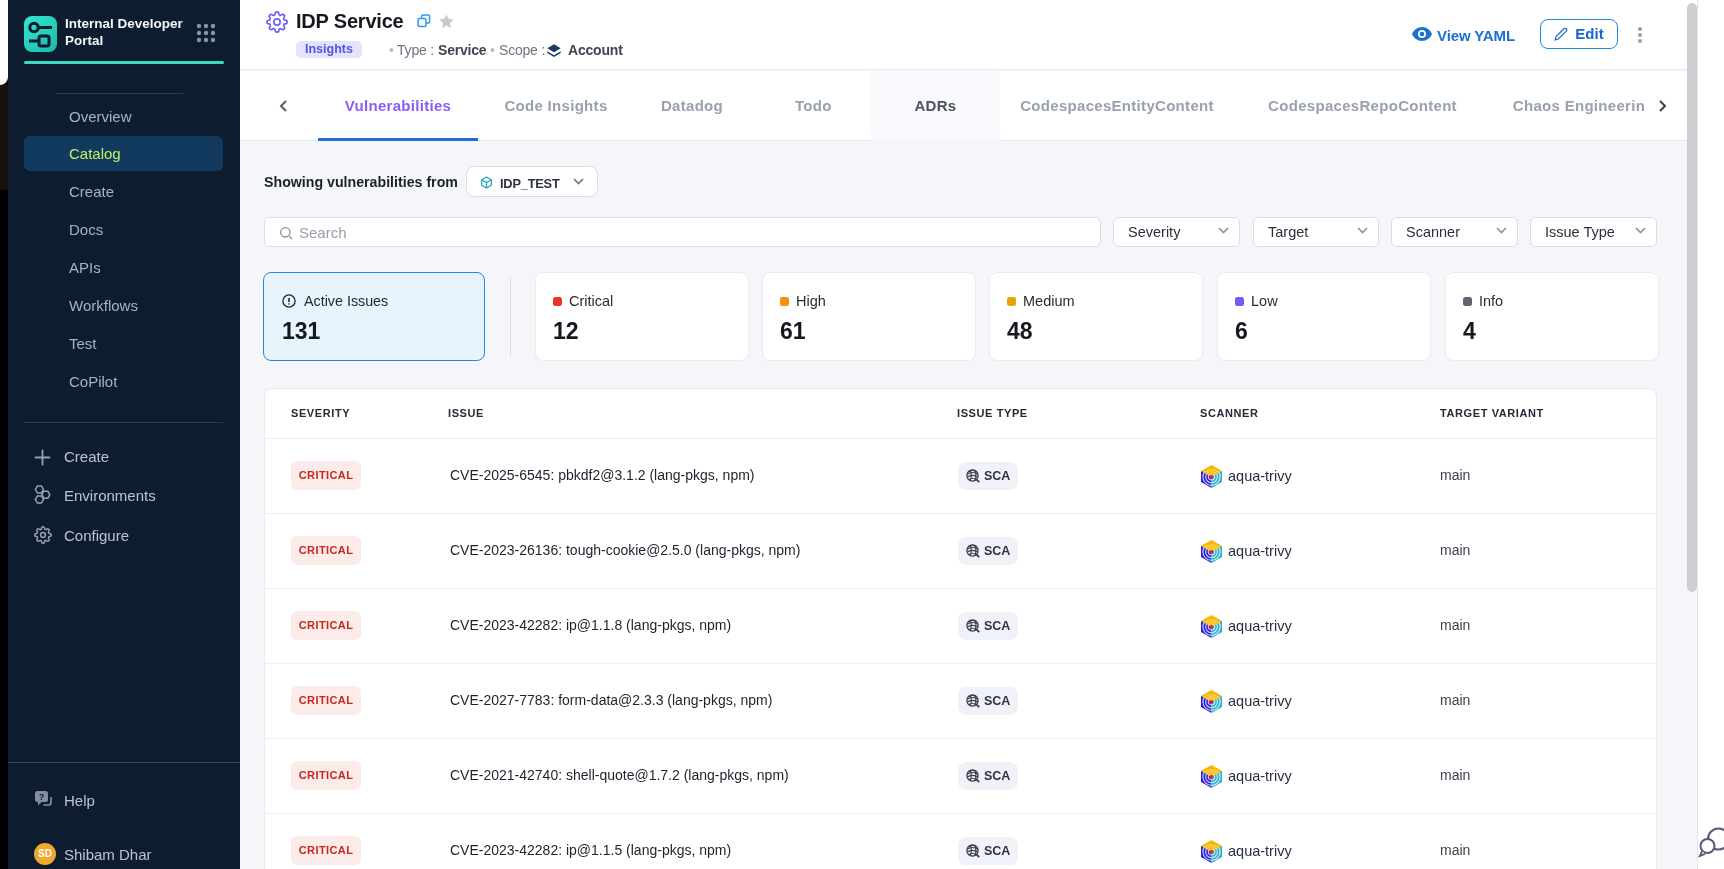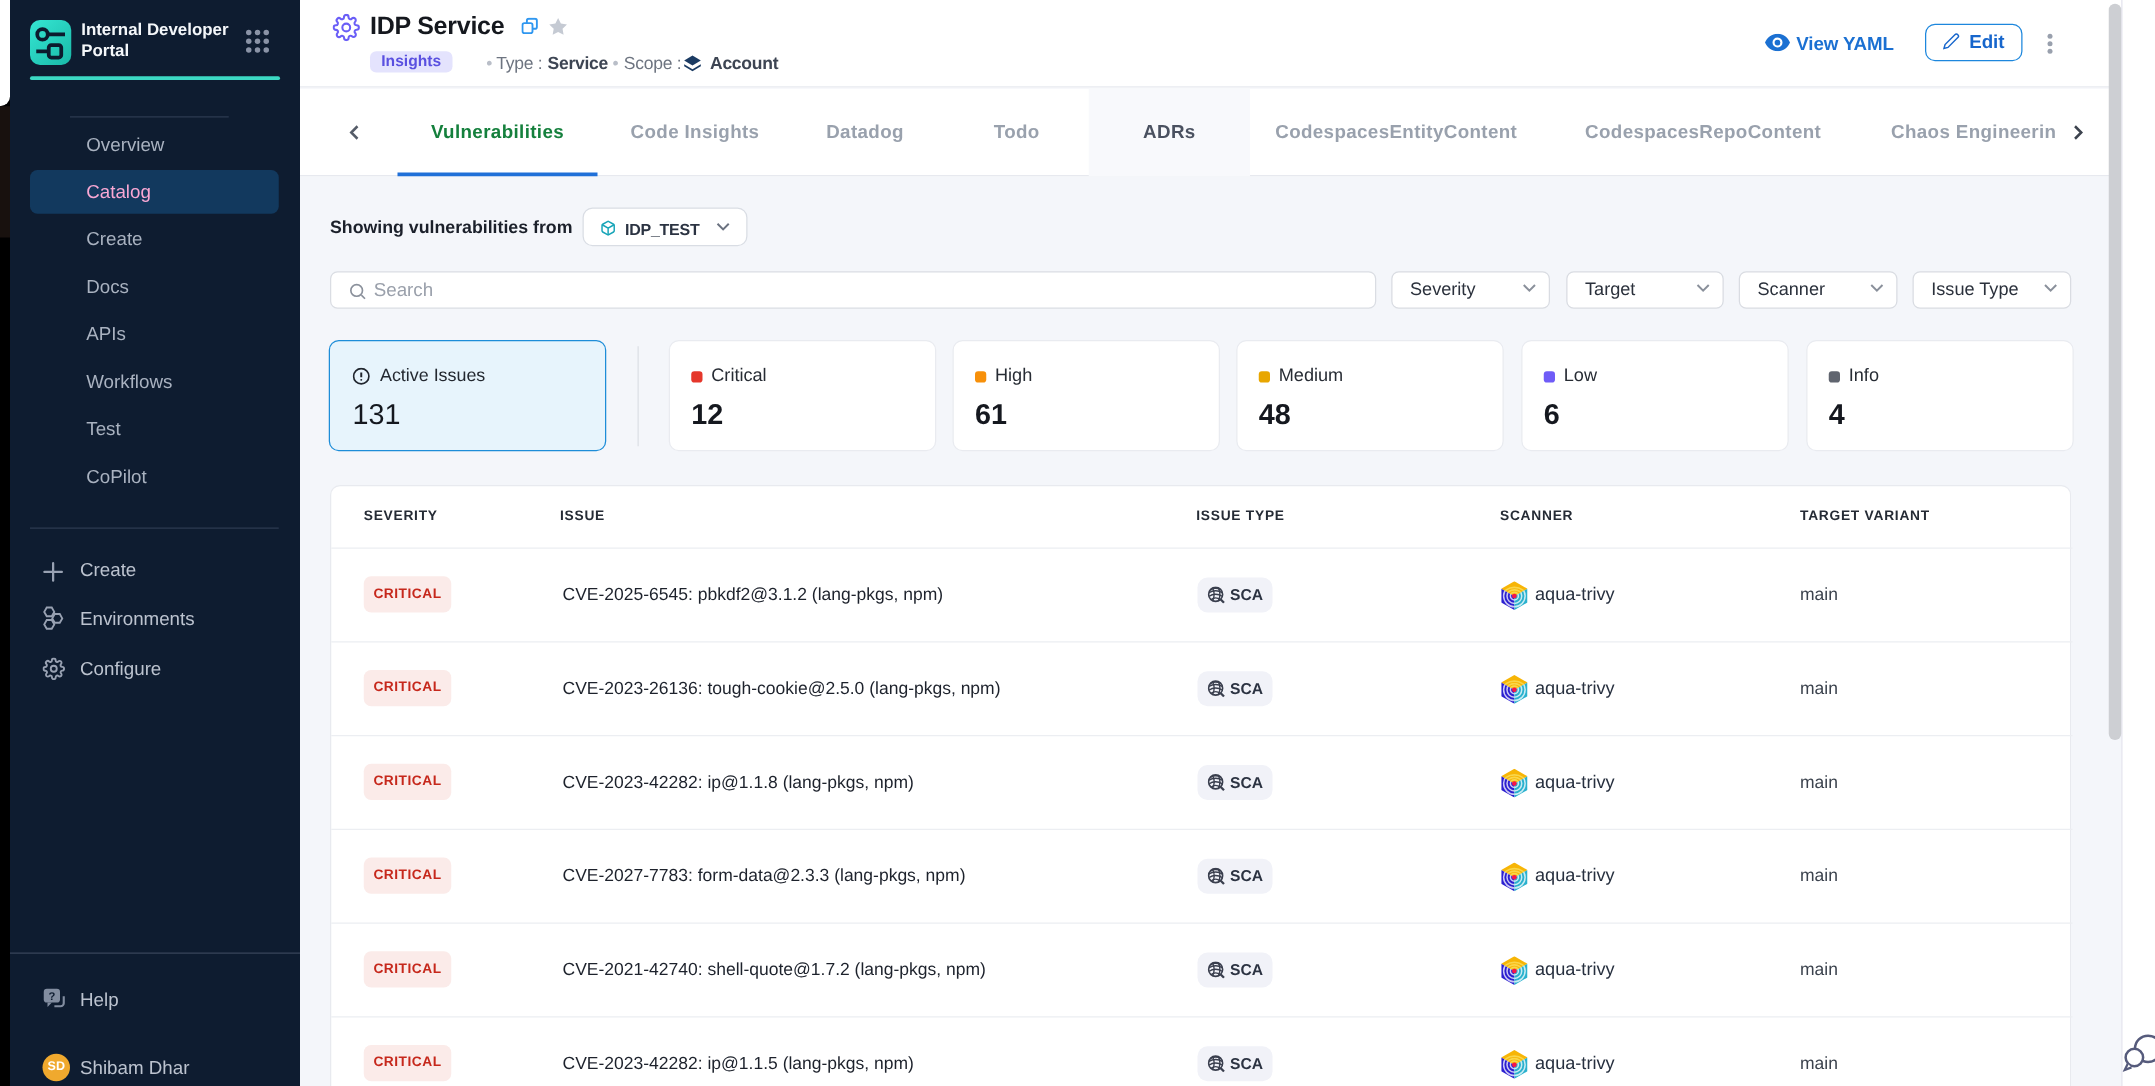--- a/index.html
+++ b/index.html
@@ -14,21 +14,21 @@
 
   
   #side { left:8px; top:0; width:232px; height:869px; background:#0e1c30; z-index:4; color:#a9b2c0; }
   #side .logo { position:absolute; left:16px; top:16px; width:33px; height:36px; border-radius:8px; background:linear-gradient(135deg,#35e6d3 0%,#19b9a8 100%); }
   #side .brand { position:absolute; left:57px; top:15px; font-size:13.5px; font-weight:700; color:#f4f7fa; line-height:17px; }
   #side .grid9 { position:absolute; left:185px; top:19px; }
   #side .teal { position:absolute; left:16px; top:61px; width:200px; height:3px; background:#3cd9c3; border-radius:2px; }
   #side .div1 { position:absolute; left:48px; top:93px; width:127px; height:1px; background:#2c3a50; }
   .navitem { position:absolute; left:61px; font-size:15px; color:#a9b2c0; }
   #side .sel { position:absolute; left:16px; top:136px; width:199px; height:35px; background:#12395e; border-radius:6px; }
-  #side .sel span { position:absolute; left:45px; top:9px; font-size:15px; color:#f9a8d4; }
+  #side .sel span { position:absolute; left:45px; top:9px; font-size:15px; color:#bef264; }
   #side .div2 { position:absolute; left:16px; top:422px; width:199px; height:1px; background:#2c3a50; }
   #side .div3 { position:absolute; left:0px; top:762px; width:232px; height:1px; background:#39445a; }
   .sico { position:absolute; left:26px; }
   #side .ulabel { position:absolute; left:56px; font-size:15px; color:#bcc3cf; }
 
   
   #main { left:240px; top:0; width:1457px; height:869px; background:#f4f6fa; }
   #hdr { position:absolute; left:0; top:0; width:1457px; height:70px; background:#fff; border-bottom:1px solid #e8eaf0; }
   #tabs { position:absolute; left:0; top:71px; width:1457px; height:70px; background:#fff; border-bottom:1px solid #e7e9ef; }
   .tab { position:absolute; top:0; height:70px; line-height:70px; font-size:15px; font-weight:700; letter-spacing:0.3px; color:#99a1ad; text-align:center; }
@@ -48,21 +48,21 @@
   .search { position:absolute; left:24px; top:75px; width:837px; height:30px; background:#fff; border:1px solid #dadde3; border-radius:6px; }
   .filter { position:absolute; top:75px; height:30px; background:#fff; border:1px solid #d9dce2; border-radius:6px; font-size:14.5px; color:#2b313c; line-height:28px; padding-left:14px; }
   .filter svg { position:absolute; right:10px; top:9px; }
 
   .card { position:absolute; top:130px; width:214px; height:89px; background:#fff; border:1px solid #e9ebf0; border-radius:8px; }
   .card .dot { position:absolute; left:17px; top:24px; width:9px; height:9px; border-radius:2.5px; }
   .card .lbl { position:absolute; left:33px; top:20px; font-size:14.5px; color:#272c34; }
   .card .num { position:absolute; left:17px; top:45px; font-size:23px; font-weight:700; color:#15181f; }
   #cardActive { position:absolute; left:23px; top:130px; width:222px; height:89px; background:#e7f4fc; border:1.5px solid #1d8dd8; border-radius:8px; }
   #cardActive .lbl { position:absolute; left:40px; top:20px; font-size:14.3px; color:#232830; }
-  #cardActive .num { position:absolute; left:18px; top:45px; font-size:23px; font-weight:400; color:#15181f; }
+  #cardActive .num { position:absolute; left:18px; top:45px; font-size:23px; font-weight:700; color:#15181f; }
   .vdiv { position:absolute; left:270px; top:135px; width:1px; height:80px; background:#dcdfe5; }
 
   
   #tbl { position:absolute; left:24px; top:246px; width:1393px; height:482px; background:#fff; border:1px solid #e8eaef; border-radius:8px 8px 0 0; border-bottom:none; }
   .th { position:absolute; top:0; height:49px; line-height:49px; font-size:11px; font-weight:700; letter-spacing:0.6px; color:#252b35; }
   .row { position:absolute; left:0; width:1393px; height:75px; border-top:1px solid #eceef2; }
   .crit { position:absolute; left:26px; top:22px; width:70px; height:29px; background:#fbebe9; border-radius:6px; color:#c6281c; font-size:11px; font-weight:700; letter-spacing:0.4px; text-align:center; line-height:29px; }
   .issue { position:absolute; left:185px; top:28px; font-size:14px; color:#1d222c; }
   .sca { position:absolute; left:693px; top:23px; width:60px; height:28px; background:#f1f2f8; border-radius:8px; }
   .sca span { position:absolute; left:26px; top:7px; font-size:12.5px; font-weight:600; color:#2c3342; }
@@ -181,21 +181,21 @@
           <circle cx="4" cy="3" r="2"></circle>
           <circle cx="4" cy="9" r="2"></circle>
           <circle cx="4" cy="15" r="2"></circle>
         </g>
       </svg>
   </div>
   <div id="tabs">
     <svg style="position:absolute;left:38px;top:29px;" width="12" height="12" viewBox="0 0 12 12" fill="none" stroke="#555c68" stroke-width="2">
         <path d="M8 1L3 6l5 5"></path>
       </svg>
-    <div class="tab" style="left:78px;width:160px;color:#15803d;">Vulnerabilities<div style="position:absolute;left:0;bottom:0;width:160px;height:3px;background:#2070d8;"></div></div>
+    <div class="tab" style="left:78px;width:160px;color:#8b5cf6;">Vulnerabilities<div style="position:absolute;left:0;bottom:0;width:160px;height:3px;background:#2070d8;"></div></div>
     <div class="tab" style="left:264px;width:104px;">Code Insights</div>
     <div class="tab" style="left:420px;width:64px;">Datadog</div>
     <div class="tab" style="left:555px;width:36px;">Todo</div>
     <div class="tab" style="left:631px;width:129px;background:#f8f9fc;color:#4a5160;">ADRs</div>
     <div class="tab" style="left:777px;width:200px;">CodespacesEntityContent</div>
     <div class="tab" style="left:1025px;width:195px;">CodespacesRepoContent</div>
     <div class="tab" style="left:1266px;width:146px;">Chaos Engineerin</div>
     <svg style="position:absolute;left:1416px;top:29px;" width="12" height="12" viewBox="0 0 12 12" fill="none" stroke="#3c434e" stroke-width="2">
         <path d="M4 1l5 5-5 5"></path>
       </svg>

